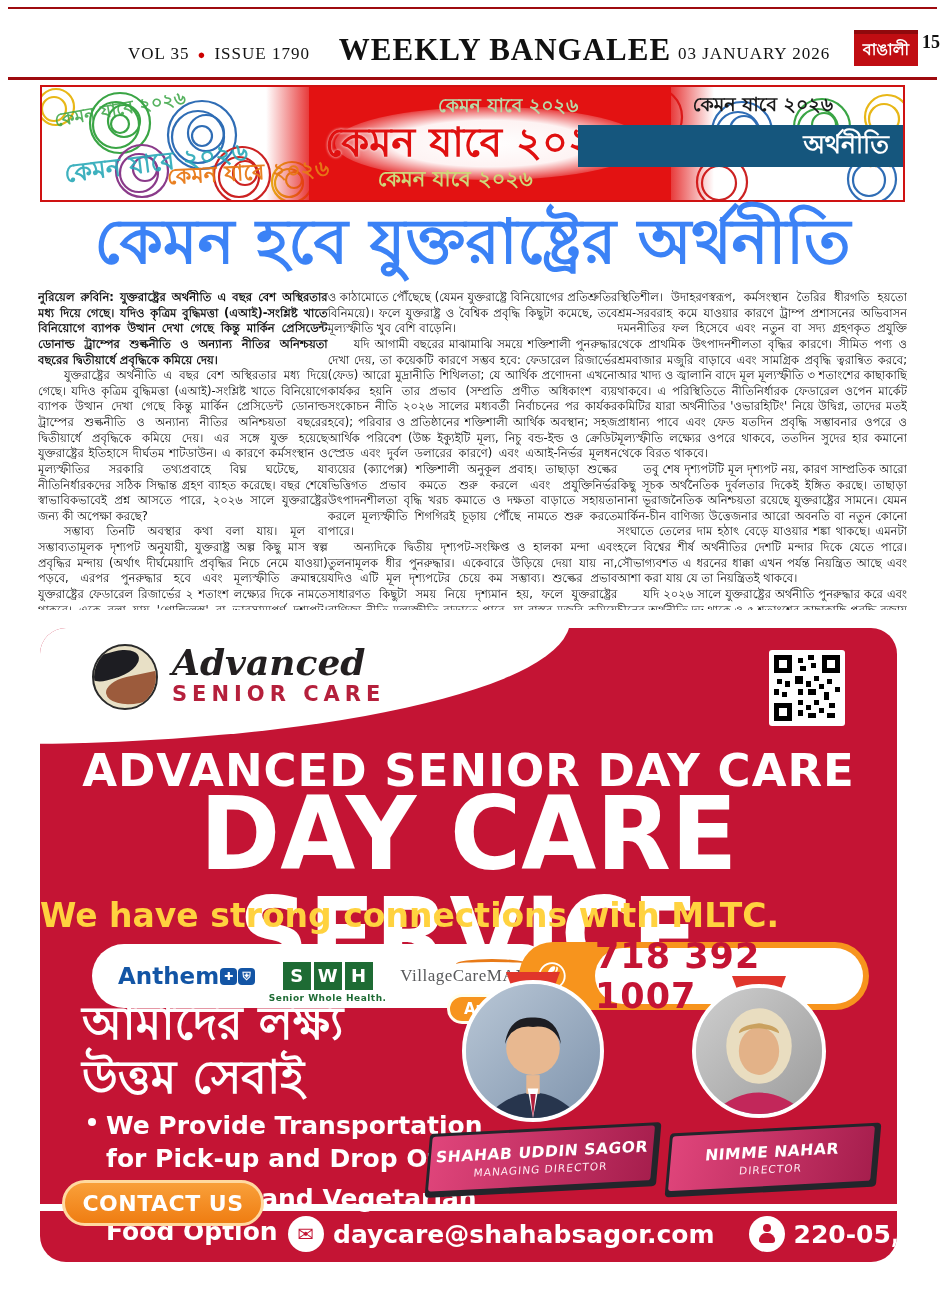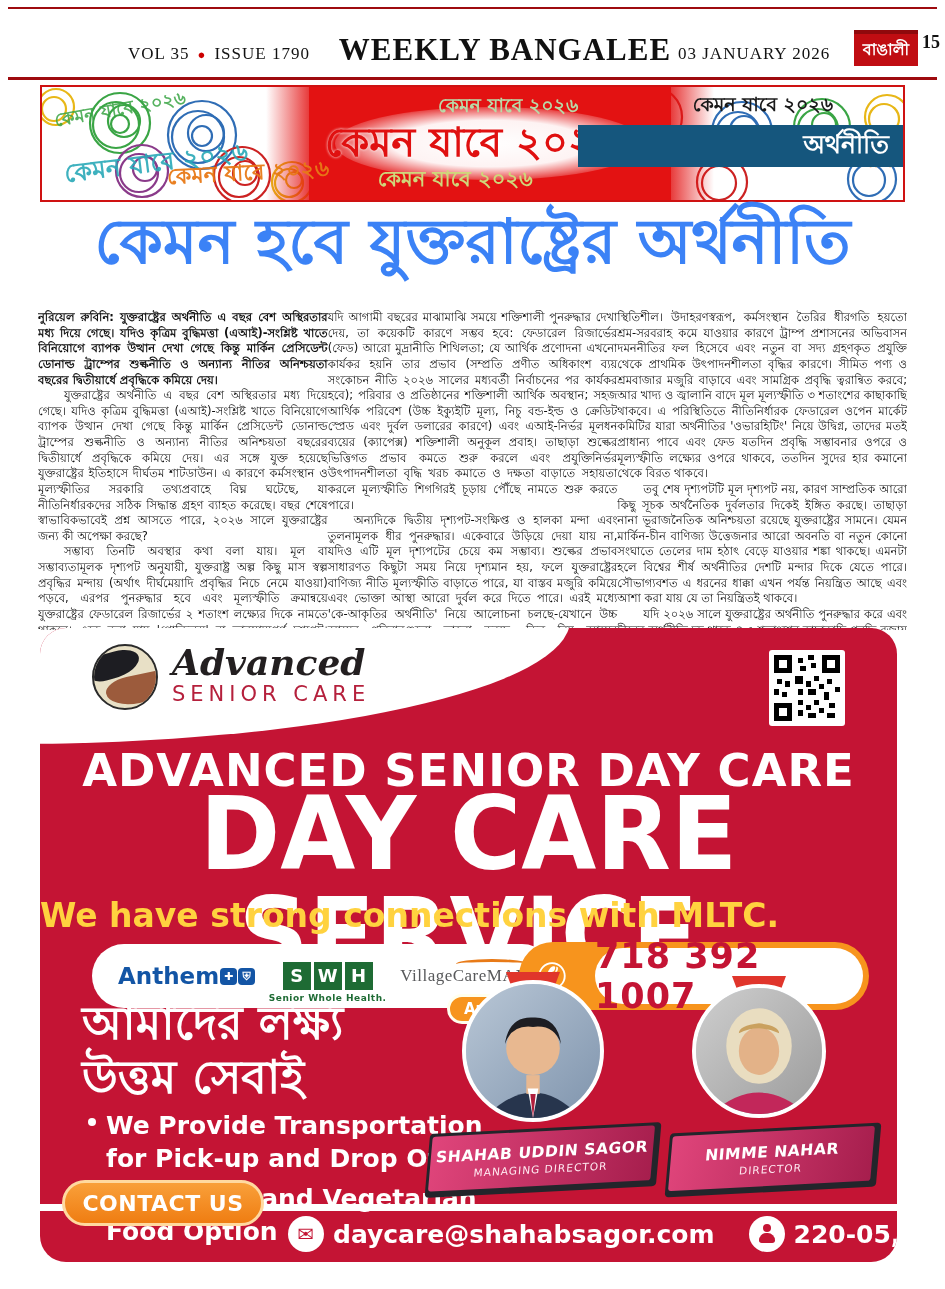--- a/index.html
+++ b/index.html
@@ -29,34 +29,34 @@
   .bn-yellow-bot { left:39%; bottom:2px; font-size:21px; color:#cfd77a; }
   .bn-black-top { right:70px; top:3px; font-size:19px; color:#1a1a1a; }
   .bn-teal { left:22px; top:56px; font-size:25px; color:#2aa9b8; transform:rotate(-7deg); opacity:.9; }
   .bn-orange { left:125px; bottom:8px; font-size:22px; color:#e87a17; transform:rotate(-3deg); opacity:.95; }
   .bn-green-left { left:12px; top:8px; font-size:18px; color:#3aa545; transform:rotate(-10deg); opacity:.85; }
   .bn-sal { right:10px; bottom:22px; font-size:19px; color:#e87a17; }
   .banner-tag { position:absolute; right:0; top:38px; width:325px; height:42px; background:#15567d; color:#fff; display:flex; align-items:center; justify-content:flex-end; padding-right:14px; font-size:25px; font-weight:bold; }
 
   
   .headline { position:absolute; left:30px; right:30px; top:206px; text-align:center; font-size:62px; font-weight:bold; color:#3b82f6; line-height:1.15; white-space:nowrap; }
-  .columns { position:absolute; left:38px; right:38px; top:310px; height:320px; display:flex; gap:0; overflow:hidden; }
+  .columns { position:absolute; left:38px; right:38px; top:290px; height:320px; display:flex; gap:0; overflow:hidden; }
   .col { flex:1; font-size:11.5px; line-height:1.36; color:#111; text-align:justify; }
   .col p + p { text-indent:26px; }
   .col .lead { font-weight:bold; }
 
   
   .ad { position:absolute; left:40px; right:48px; top:628px; height:634px; background:#c41434; border-radius:26px; overflow:hidden; color:#fff; }
   .ad-curve { position:absolute; top:-14px; left:-30px; width:560px; height:130px; background:#fff; border-bottom-right-radius:100% 95%; }
   .ad-logo-oval { position:absolute; left:52px; top:16px; width:66px; height:66px; border-radius:50%; background:#e8e0c6; border:2px solid #2b2b2b; overflow:hidden; }
   .hand-top { position:absolute; left:-6px; top:6px; width:52px; height:26px; background:#1d1d22; border-radius:0 60% 80% 40%; transform:rotate(-15deg); }
   .hand-bottom { position:absolute; right:-4px; bottom:4px; width:54px; height:28px; background:#9c5b3c; border-radius:60% 0 40% 80%; transform:rotate(-12deg); }
   .ad-brand { position:absolute; left:132px; top:16px; }
   .ad-brand-script { font-family:"DejaVu Serif", serif; font-style:italic; font-weight:bold; font-size:36px; color:#231f20; line-height:1; }
-  .ad-brand-caps { font-size:21px; font-weight:normal; letter-spacing:5px; color:#b5203c; margin-top:2px; }
+  .ad-brand-caps { font-size:21px; font-weight:bold; letter-spacing:5px; color:#b5203c; margin-top:2px; }
   .qr { position:absolute; right:52px; top:22px; width:76px; height:76px; background:#fff; padding:5px; border-radius:3px; }
   .qr svg { display:block; width:100%; height:100%; }
 
   .ad-h-small { position:absolute; left:0; right:0; top:116px; text-align:center; font-weight:800; font-size:45px; letter-spacing:1px; }
   .ad-h-big { position:absolute; left:0; right:0; top:160px; text-align:center; font-weight:800; font-size:97px; letter-spacing:0; transform:scaleY(1.04); line-height:1; }
   .ad-tagline { position:absolute; left:0; right:0; top:268px; text-align:left; font-weight:bold; font-size:33px; color:#ffd23f; }
 
   .partner-strip { position:absolute; left:52px; top:316px; width:462px; height:64px; background:#fff; border-radius:32px; display:flex; align-items:center; justify-content:space-between; padding:0 26px; }
   .anthem { display:flex; align-items:center; gap:1px; }
   .anthem-word { color:#1355a5; font-weight:800; font-size:23px; }
@@ -206,20 +206,21 @@
   <div class="headline">কেমন হবে যুক্তরাষ্ট্রের অর্থনীতি</div>
 
   <div class="columns">
     <div class="col">
       <p class="lead">নুরিয়েল রুবিনি: যুক্তরাষ্ট্রের অর্থনীতি এ বছর বেশ অস্থিরতার মধ্য দিয়ে গেছে। যদিও কৃত্রিম বুদ্ধিমত্তা (এআই)-সংশ্লিষ্ট খাতে বিনিয়োগে ব্যাপক উত্থান দেখা গেছে কিন্তু মার্কিন প্রেসিডেন্ট ডোনাল্ড ট্রাম্পের শুল্কনীতি ও অন্যান্য নীতির অনিশ্চয়তা বছরের দ্বিতীয়ার্ধে প্রবৃদ্ধিকে কমিয়ে দেয়।</p>
       <p>যুক্তরাষ্ট্রের অর্থনীতি এ বছর বেশ অস্থিরতার মধ্য দিয়ে গেছে। যদিও কৃত্রিম বুদ্ধিমত্তা (এআই)-সংশ্লিষ্ট খাতে বিনিয়োগে ব্যাপক উত্থান দেখা গেছে কিন্তু মার্কিন প্রেসিডেন্ট ডোনাল্ড ট্রাম্পের শুল্কনীতি ও অন্যান্য নীতির অনিশ্চয়তা বছরের দ্বিতীয়ার্ধে প্রবৃদ্ধিকে কমিয়ে দেয়। এর সঙ্গে যুক্ত হয়েছে যুক্তরাষ্ট্রের ইতিহাসে দীর্ঘতম শাটডাউন। এ কারণে কর্মসংস্থান ও মূল্যস্ফীতির সরকারি তথ্যপ্রবাহে বিঘ্ন ঘটেছে, যা নীতিনির্ধারকদের সঠিক সিদ্ধান্ত গ্রহণ ব্যাহত করেছে। বছর শেষে স্বাভাবিকভাবেই প্রশ্ন আসতে পারে, ২০২৬ সালে যুক্তরাষ্ট্রের জন্য কী অপেক্ষা করছে?</p>
       <p>সম্ভাব্য তিনটি অবস্থার কথা বলা যায়। মূল বা সম্ভাব্যতামূলক দৃশ্যপট অনুযায়ী, যুক্তরাষ্ট্র অল্প কিছু মাস স্বল্প প্রবৃদ্ধির মন্দায় (অর্থাৎ দীর্ঘমেয়াদি প্রবৃদ্ধির নিচে নেমে যাওয়া) পড়বে, এরপর পুনরুদ্ধার হবে এবং মূল্যস্ফীতি ক্রমান্বয়ে যুক্তরাষ্ট্রের ফেডারেল রিজার্ভের ২ শতাংশ লক্ষ্যের দিকে নামতে থাকবে। একে বলা যায় 'গোল্ডিলক্স' বা ভারসাম্যপূর্ণ দৃশ্যপট। দ্বিতীয় দৃশ্যপটে অর্থনীতি কয়েকটি প্রান্তিকে স্বল্প ও হালকা মন্দার মধ্য দিয়ে যাবে এবং প্রথম দৃশ্যপটটির তুলনায় ধীরগতিতে পুনরুদ্ধার হবে। আর তৃতীয় দৃশ্যপটে 'নো-ল্যান্ডিং' বা কোনো মন্দা না ঘটা পরিস্থিতি দেখা দেবে, যেখানে প্রবৃদ্ধি শক্তিশালী থাকবে কিন্তু মূল্যস্ফীতি লক্ষ্যমাত্রার দিকে নামবে না।</p>
 
     </div>
     <div class="col">
+      <p>ও কাঠামোতে পৌঁছেছে (যেমন যুক্তরাষ্ট্রে বিনিয়োগের প্রতিশ্রুতির বিনিময়ে)। ফলে যুক্তরাষ্ট্র ও বৈশ্বিক প্রবৃদ্ধি কিছুটা কমেছে, তবে মূল্যস্ফীতি খুব বেশি বাড়েনি।</p>
       <p>যদি আগামী বছরের মাঝামাঝি সময়ে শক্তিশালী পুনরুদ্ধার দেখা দেয়, তা কয়েকটি কারণে সম্ভব হবে: ফেডারেল রিজার্ভের (ফেড) আরো মুদ্রানীতি শিথিলতা; যে আর্থিক প্রণোদনা এখনো কার্যকর হয়নি তার প্রভাব (সম্প্রতি প্রণীত অধিকাংশ ব্যয় সংকোচন নীতি ২০২৬ সালের মধ্যবর্তী নির্বাচনের পর কার্যকর হবে); পরিবার ও প্রতিষ্ঠানের শক্তিশালী আর্থিক অবস্থান; সহজ আর্থিক পরিবেশ (উচ্চ ইক্যুইটি মূল্য, নিচু বন্ড-ইল্ড ও ক্রেডিট স্প্রেড এবং দুর্বল ডলারের কারণে) এবং এআই-নির্ভর মূলধন ব্যয়ের (ক্যাপেক্স) শক্তিশালী অনুকূল প্রবাহ। তাছাড়া শুল্কের ভিত্তিগত প্রভাব কমতে শুরু করলে এবং প্রযুক্তিনির্ভর উৎপাদনশীলতা বৃদ্ধি খরচ কমাতে ও দক্ষতা বাড়াতে সহায়তা করলে মূল্যস্ফীতি শিগগিরই চূড়ায় পৌঁছে নামতে শুরু করতে পারে।</p>
       <p>অন্যদিকে দ্বিতীয় দৃশ্যপট-সংক্ষিপ্ত ও হালকা মন্দা এবং তুলনামূলক ধীর পুনরুদ্ধার। একেবারে উড়িয়ে দেয়া যায় না, যদিও এটি মূল দৃশ্যপটের চেয়ে কম সম্ভাব্য। শুল্কের প্রভাব সাধারণত কিছুটা সময় নিয়ে দৃশ্যমান হয়, ফলে যুক্তরাষ্ট্রের বাণিজ্য নীতি মূল্যস্ফীতি বাড়াতে পারে, যা বাস্তব মজুরি কমিয়ে এবং ভোক্তা আস্থা আরো দুর্বল করে দিতে পারে। এরই মধ্যে 'কে-আকৃতির অর্থনীতি' নিয়ে আলোচনা চলছে-যেখানে উচ্চ আয়ের পরিবারগুলো ভালো করছে, কিন্তু নিম্ন আয়ের পরিবারগুলো চাপে আছে। এআই-বুদ্বুদ নিয়ে সংশয় দেখা দিলে এবং শেয়ারবাজারে বড় সংশোধন ও দুর্বল পুঁজি ব্যয়ের পরিবেশ তৈরি হলে ব্যবসায়িক আস্থাও ক্ষতিগ্রস্ত হতে পারে। তবে এ অবস্থাতেও মন্দা হবে স্বল্প ও হালকা। কারণ ফেড আরো আগ্রাসীভাবে সুদের হার কমাবে এবং আর্থিক কর্তৃপক্ষ অর্থনীতিকে চাঙ্গা করতে অতিরিক্ত প্রণোদনা দিতে পারে।</p>
 
     </div>
     <div class="col">
       <p>স্থিতিশীল। উদাহরণস্বরূপ, কর্মসংস্থান তৈরির ধীরগতি হয়তো শ্রম-সরবরাহ কমে যাওয়ার কারণে ট্রাম্প প্রশাসনের অভিবাসন দমননীতির ফল হিসেবে এবং নতুন বা সদ্য গ্রহণকৃত প্রযুক্তি থেকে প্রাথমিক উৎপাদনশীলতা বৃদ্ধির কারণে। সীমিত পণ্য ও শ্রমবাজার মজুরি বাড়াবে এবং সামগ্রিক প্রবৃদ্ধি ত্বরান্বিত করবে; আর খাদ্য ও জ্বালানি বাদে মূল মূল্যস্ফীতি ৩ শতাংশের কাছাকাছি থাকবে। এ পরিস্থিতিতে নীতিনির্ধারক ফেডারেল ওপেন মার্কেট কমিটির যারা অর্থনীতির 'ওভারহিটিং' নিয়ে উদ্বিগ্ন, তাদের মতই প্রাধান্য পাবে এবং ফেড যতদিন প্রবৃদ্ধি সম্ভাবনার ওপরে ও মূল্যস্ফীতি লক্ষ্যের ওপরে থাকবে, ততদিন সুদের হার কমানো থেকে বিরত থাকবে।</p>
       <p>তবু শেষ দৃশ্যপটটি মূল দৃশ্যপট নয়, কারণ সাম্প্রতিক আরো কিছু সূচক অর্থনৈতিক দুর্বলতার দিকেই ইঙ্গিত করছে। তাছাড়া নানা ভূরাজনৈতিক অনিশ্চয়তা রয়েছে যুক্তরাষ্ট্রের সামনে। যেমন মার্কিন-চীন বাণিজ্য উত্তেজনার আরো অবনতি বা নতুন কোনো সংঘাতে তেলের দাম হঠাৎ বেড়ে যাওয়ার শঙ্কা থাকছে। এমনটা হলে বিশ্বের শীর্ষ অর্থনীতির দেশটি মন্দার দিকে যেতে পারে। সৌভাগ্যবশত এ ধরনের ধাক্কা এখন পর্যন্ত নিয়ন্ত্রিত আছে এবং আশা করা যায় যে তা নিয়ন্ত্রিতই থাকবে।</p>
       <p>যদি ২০২৬ সালে যুক্তরাষ্ট্রের অর্থনীতি পুনরুদ্ধার করে এবং চীনের অর্থনীতি দৃঢ় থাকে ও ৫ শতাংশের কাছাকাছি প্রবৃদ্ধি বজায় রাখে, তবে বৈশ্বিক অর্থনৈতিক চিত্র উন্নত হবে। উন্নত ও উদীয়মান অর্থনীতিগুলো ২০২৫ সালের তুলনায় বেশি প্রবৃদ্ধির পথে অগ্রসর হবে। যদিও উল্লেখযোগ্য ঝুঁকি রয়ে গেছে, নতুন বছরে প্রবেশের সময় সতর্ক আশাবাদী হওয়া যেতে পারে।</p>
 
     </div>

